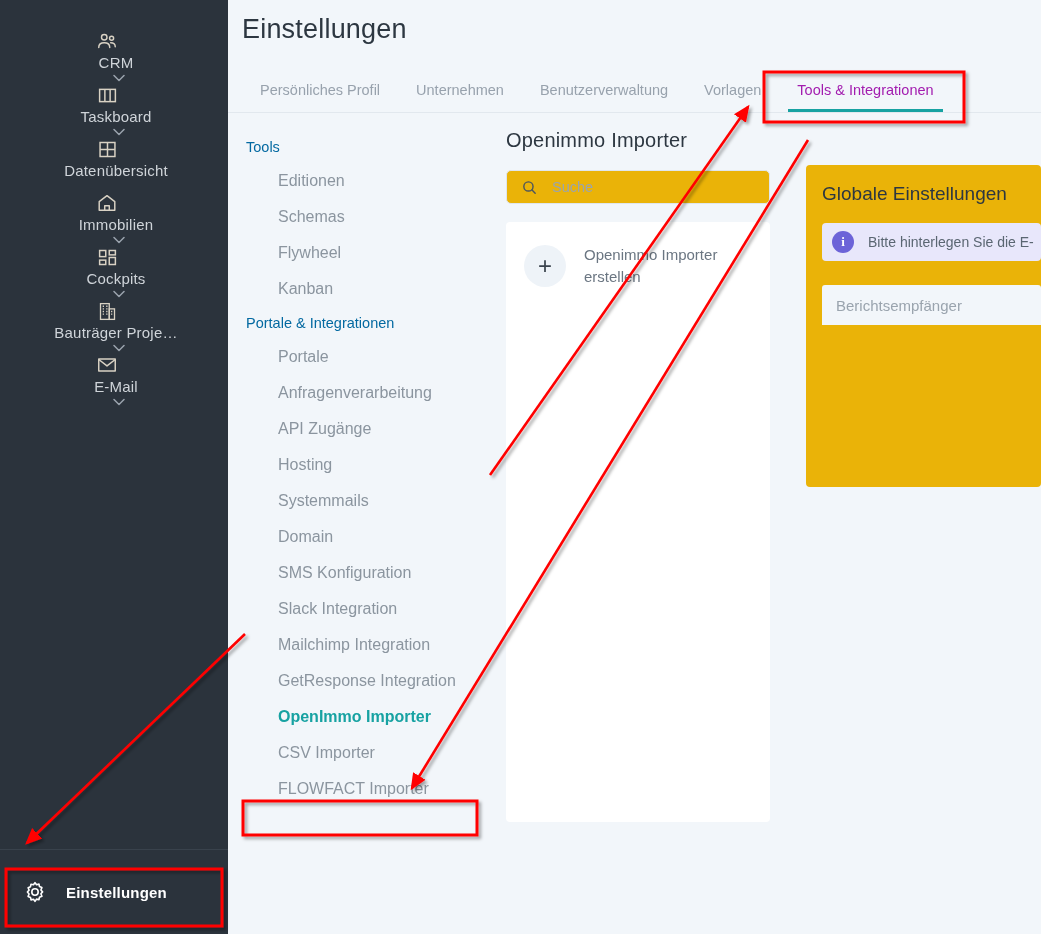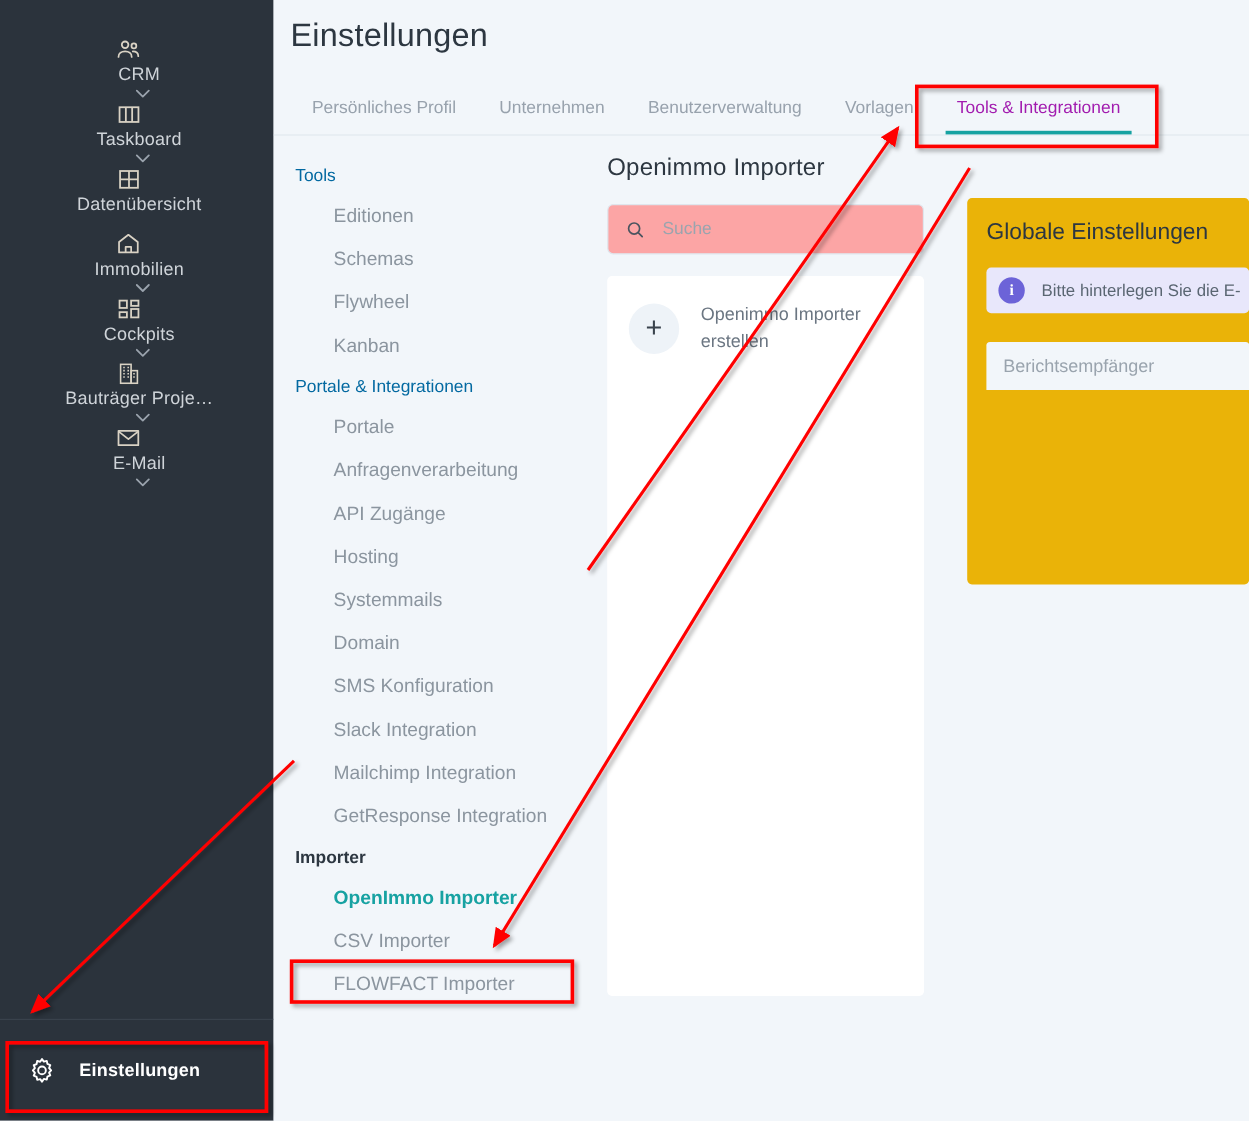--- a/index.html
+++ b/index.html
@@ -170,22 +170,22 @@
     padding: 16px 12px 0 12px;
     min-width: 0;
   }
   .panel-title {
     font-size: 20px;
     color: #2d3741;
     margin-bottom: 18px;
     letter-spacing: .2px;
   }
   .search-box {
-    height: 42px;
-    background: #fca5a5;
+    height: 34px;
+    background: #eab308;
     border: 1px solid #dfe6ed;
     border-radius: 5px;
     display: flex;
     align-items: center;
     padding: 0 14px;
   }
   .search-icon { margin-right: 12px; display:flex; }
   .search-input {
     border: none;
     outline: none;
@@ -449,21 +449,20 @@
         <div class="snav-item">Anfragenverarbeitung</div>
         <div class="snav-item">API Zugänge</div>
         <div class="snav-item">Hosting</div>
         <div class="snav-item">Systemmails</div>
         <div class="snav-item">Domain</div>
         <div class="snav-item">SMS Konfiguration</div>
         <div class="snav-item">Slack Integration</div>
         <div class="snav-item">Mailchimp Integration</div>
         <div class="snav-item">GetResponse Integration</div>
 
-        <div class="snav-group active">Importer</div>
         <div class="snav-item active">OpenImmo Importer</div>
         <div class="snav-item">CSV Importer</div>
         <div class="snav-item">FLOWFACT Importer</div>
       </div>
 
       <div class="center">
         <div class="panel-title">Openimmo Importer</div>
 
         <div class="search-box">
           <span class="search-icon">

